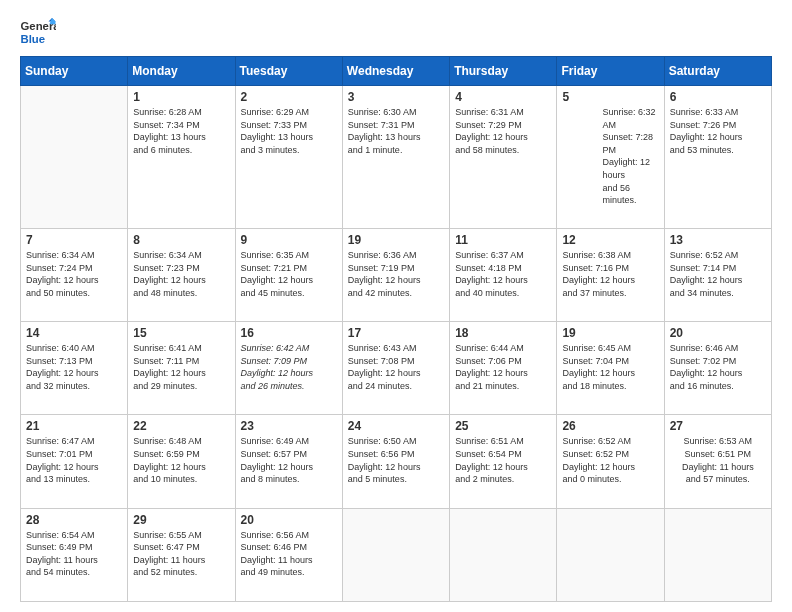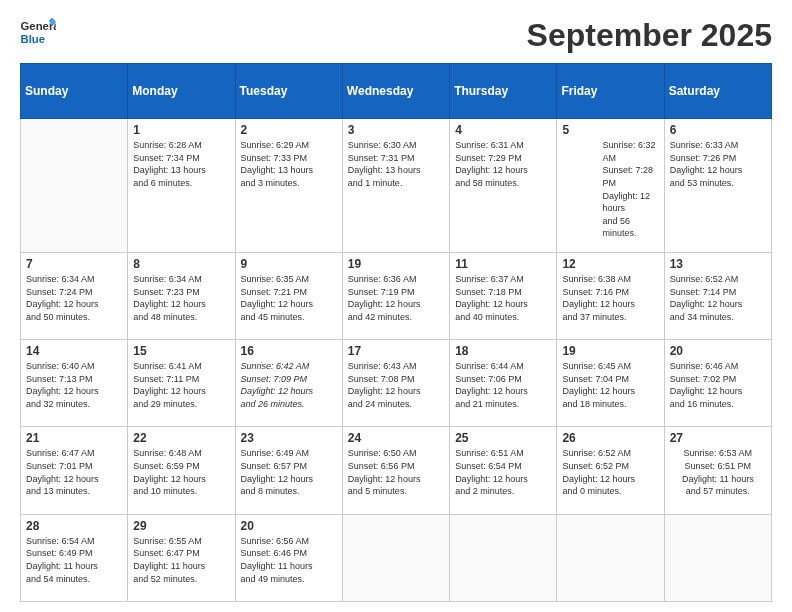--- a/index.html
+++ b/index.html
@@ -51,21 +51,21 @@
       border: 1px solid #ccc;
       border-collapse: collapse;
       width: 100%;
       table-layout: fixed;
     }
     .calendar th {
       background: #1565c0;
       color: #fff;
       font-size: 12px;
       font-weight: bold;
-      padding: 20px 4px;
+      padding: 7px 4px;
       border: 1px solid #1254a0;
       text-align: left;
     }
     .calendar td {
       border: 1px solid #ccc;
       vertical-align: top;
       padding: 4px 5px;
       font-size: 9.5px;
       color: #333;
       height: 82px;
@@ -92,21 +92,20 @@
   <div class="header">
     <div class="logo">
       <svg class="logo-icon" viewBox="0 0 40 32" xmlns="http://www.w3.org/2000/svg">
         <text x="0" y="14" font-size="13" font-weight="bold" fill="#333" font-family="Arial">General</text>
         <text x="0" y="28" font-size="13" font-weight="bold" fill="#1565c0" font-family="Arial">Blue</text>
         <polygon points="32,4 40,4 36,0" fill="#1565c0"></polygon>
         <polygon points="33,7 40,7 40,4 36,0" fill="#42a5f5"></polygon>
       </svg>
     </div>
     <div class="title-block">
-      <div class="month-title">September 2025</div>
     </div>
   </div>
 
   <table class="calendar">
     <thead>
       <tr>
 
       <th>Sunday</th>
           <th>Monday</th>
           <th>Tuesday</th>
@@ -187,21 +186,21 @@
           <td>
             <span class="day-num">19</span>
             <div class="cell-text" style="white-space: pre-line;">Sunrise: 6:36 AM
 Sunset: 7:19 PM
 Daylight: 12 hours
 and 42 minutes.</div>
           </td>
           <td>
             <span class="day-num">11</span>
             <div class="cell-text" style="white-space: pre-line;">Sunrise: 6:37 AM
-Sunset: 7:18 PM
+Sunset: 4:18 PM
 Daylight: 12 hours
 and 40 minutes.</div>
           </td>
           <td>
             <span class="day-num">12</span>
             <div class="cell-text" style="white-space: pre-line;">Sunrise: 6:38 AM
 Sunset: 7:16 PM
 Daylight: 12 hours
 and 37 minutes.</div>
           </td>

